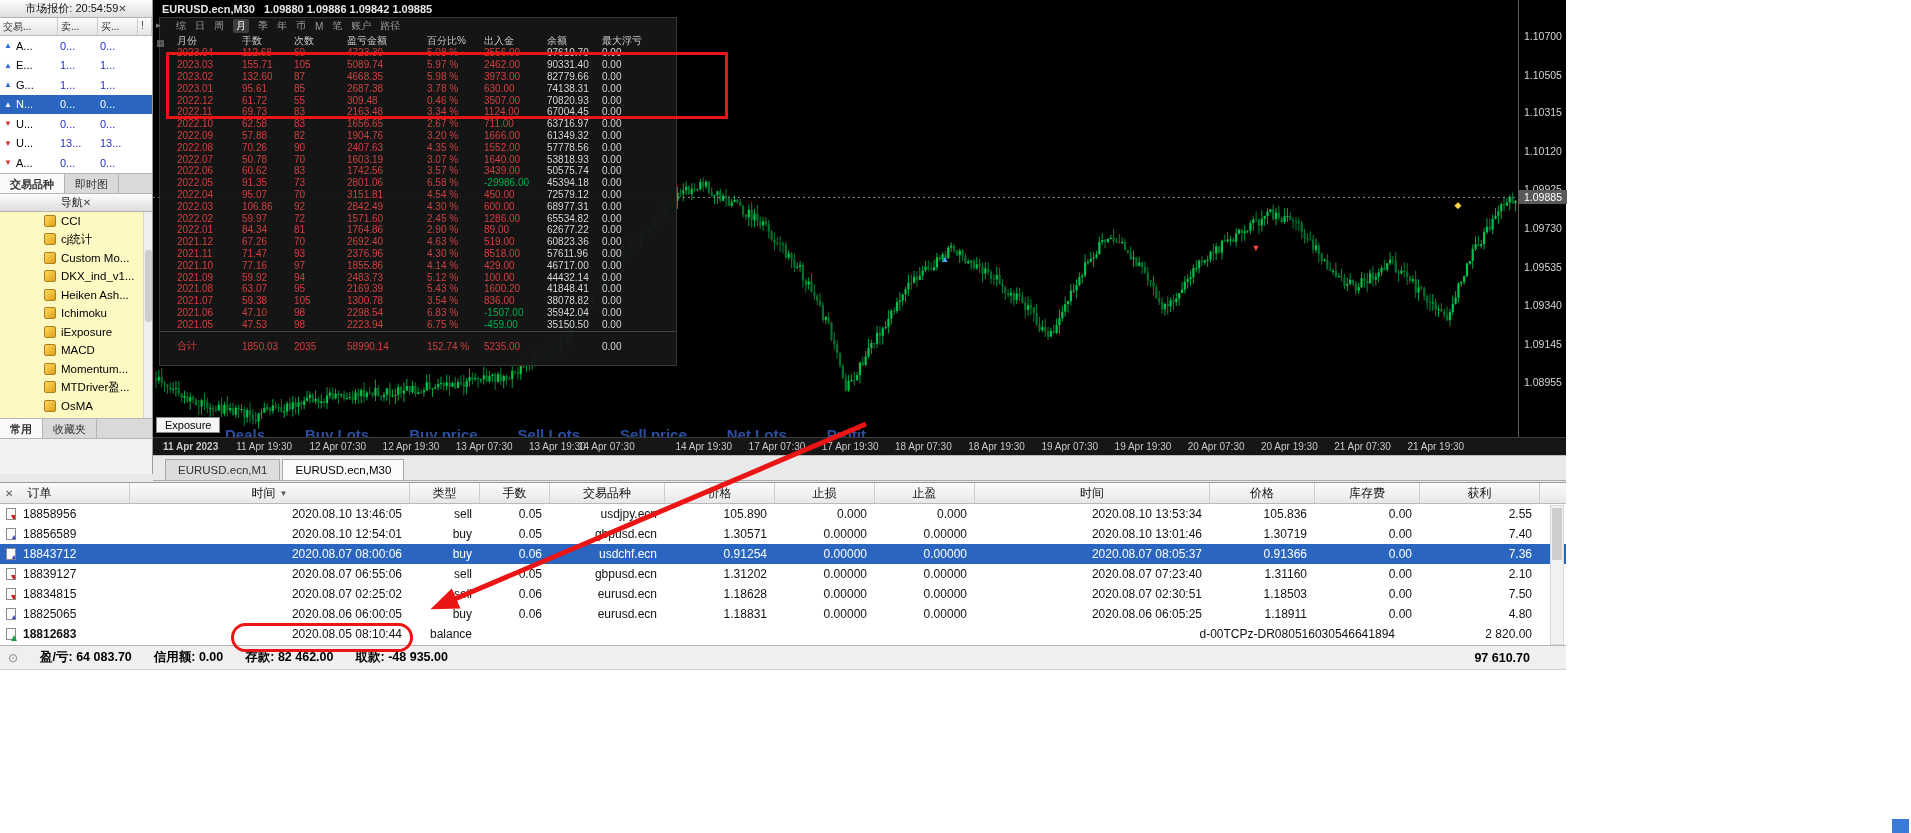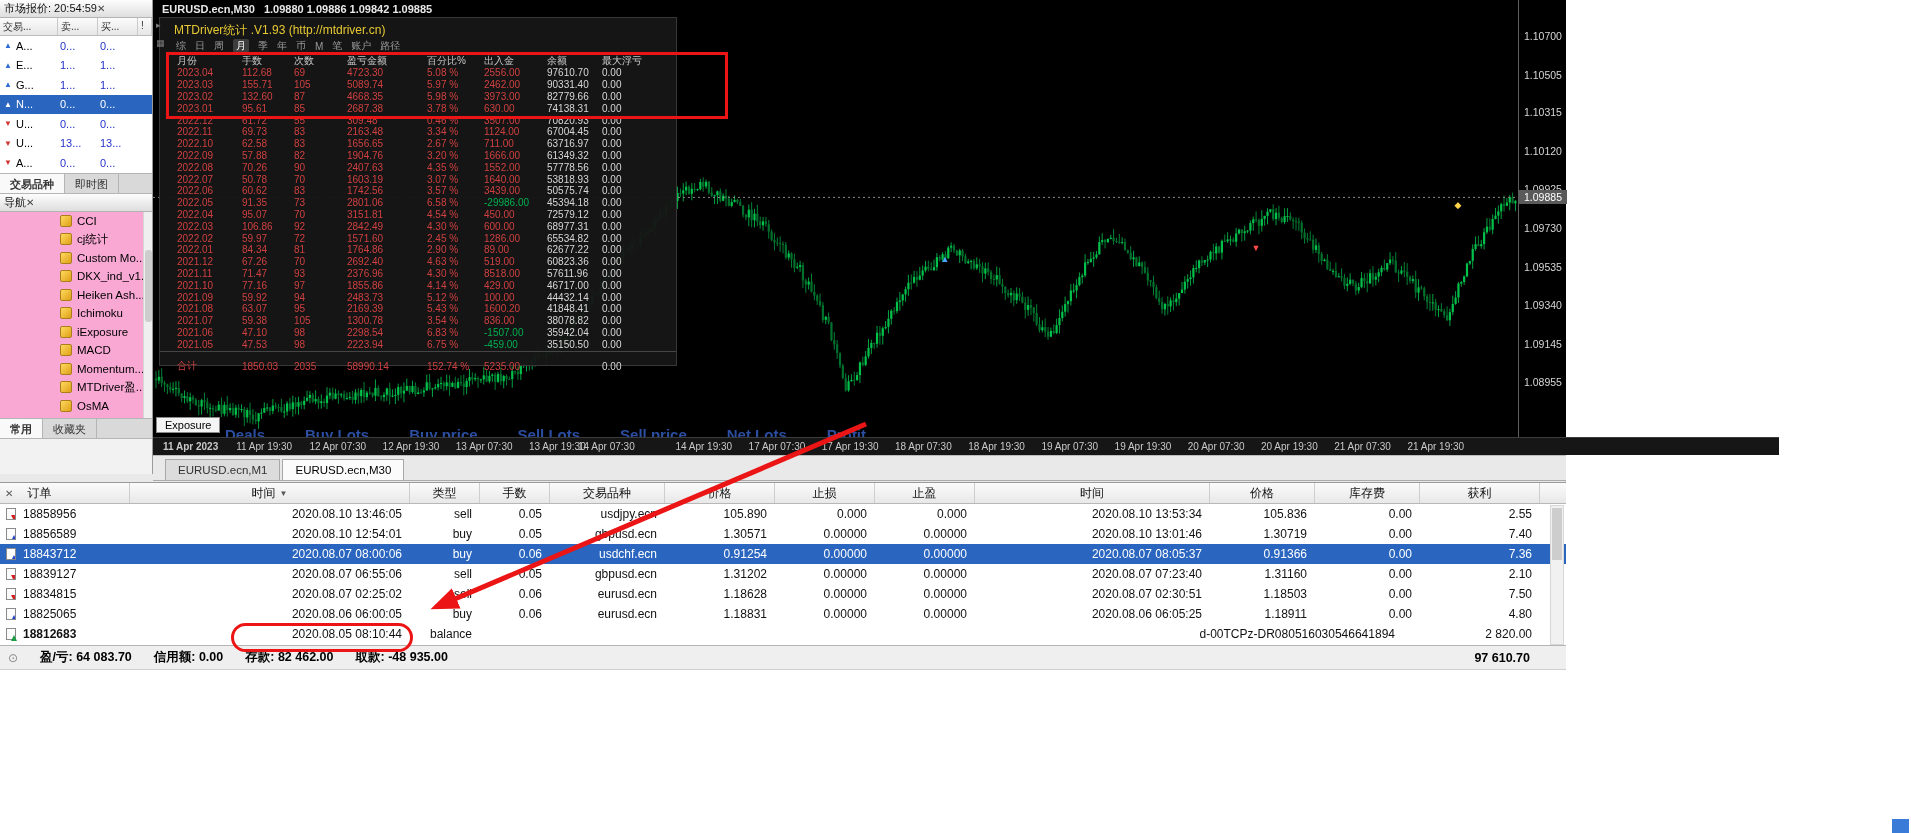--- a/index.html
+++ b/index.html
@@ -3,51 +3,51 @@
 <meta charset="utf-8">
 <style>
   * { margin:0; padding:0; box-sizing:border-box; }
   html,body { width:1911px; height:833px; }
   body { background:#ffffff; font-family:"Liberation Sans","DejaVu Sans",sans-serif; position:relative; overflow:hidden; }
 
   .app { position:absolute; left:0; top:0; width:1566px; height:670px; background:#e9e9e9; border-right:1px solid #cfcfcf; border-bottom:1px solid #cfcfcf; }
 
   
   .sidebar { position:absolute; left:0; top:0; width:153px; height:474px; background:#f2f2f2; border-right:1px solid #9a9a9a; }
-  .panel-title { height:18px; background:linear-gradient(#fdfdfd,#dedede); border-bottom:1px solid #b3b3b3; font-size:11px; color:#111; display:flex; align-items:center; justify-content:flex-start; padding:0 4px; }
+  .panel-title { height:18px; background:linear-gradient(#fdfdfd,#dedede); border-bottom:1px solid #b3b3b3; font-size:11px; color:#111; display:flex; align-items:center; justify-content:center; padding:0 4px; }
   .panel-title .x { color:#444; font-size:10px; cursor:default; }
   .mw-head { display:grid; grid-template-columns:58px 40px 40px 14px; height:18px; background:linear-gradient(#fbfbfb,#e6e6e6); border-bottom:1px solid #bdbdbd; }
   .mw-hc { font-size:10px; color:#333; border-right:1px solid #c9c9c9; padding:2px 0 0 3px; overflow:hidden; white-space:nowrap; }
   .mw-rows { background:#fff; }
   .mw-row { display:grid; grid-template-columns:16px 42px 40px 40px 14px; height:19.5px; align-items:center; background:#fff; }
   .mw-row.sel { background:#2a65c0; }
   .mw-row.sel span { color:#fff !important; }
   .mw-ic { font-size:8px; text-align:center; }
   .mw-ic.up { color:#2e6bd6; } .mw-ic.down { color:#d23434; }
   .mw-sym { font-size:11px; color:#000; white-space:nowrap; overflow:hidden; }
   .mw-px { font-size:11px; color:#2431c8; white-space:nowrap; overflow:hidden; padding-left:2px; }
   .side-tabs { display:flex; height:21px; background:#d9d9d9; border-top:1px solid #b5b5b5; border-bottom:1px solid #b5b5b5; }
   .side-tab { font-size:11px; color:#333; padding:3px 10px 0 10px; border-right:1px solid #b5b5b5; background:#d9d9d9; height:100%; }
   .side-tab.act { background:#f9f9f9; font-weight:bold; }
-  .nav-list { background:#f9a8d4; height:206px; position:relative; overflow:hidden;padding-left:16px; }
+  .nav-list { background:#fef9c3; height:206px; position:relative; overflow:hidden; }
   .nav-item { display:flex; align-items:center; gap:5px; height:18.5px; padding-left:44px; }
   .nav-ico { width:12px; height:12px; border-radius:2px; background:linear-gradient(135deg,#ffd95e,#dfa019); border:1px solid #a97f1a; flex:0 0 auto; }
   .nav-label { font-size:11.5px; color:#000; white-space:nowrap; }
   .nav-scroll { position:absolute; right:0; top:0; width:9px; height:100%; background:#efefef; border-left:1px solid #d5d5d5; }
   .nav-thumb { position:absolute; left:1px; top:38px; width:7px; height:72px; background:#cdcdcd; border-radius:3px; }
 
   
   .chart { position:absolute; left:153px; top:0; width:1365px; height:437px; background:#000; overflow:hidden; }
   .chart svg { position:absolute; left:0; top:0; }
   .chart-title { position:absolute; left:9px; top:3px; font-size:11px; font-weight:bold; color:#e8e8e8; display:flex; gap:9px; z-index:3; }
   .mini-ico { position:absolute; font-size:9px; color:#7a7a7a; z-index:4; }
   .price-scale { position:absolute; left:1518px; top:0; width:48px; height:437px; background:#000; border-left:1px solid #5f5f5f; }
   .pr-label { position:absolute; left:5px; transform:translateY(-50%); font-size:10.5px; color:#d6d6d6; }
   .pr-cur { position:absolute; left:0; width:48px; height:14px; background:#5a5a5a; color:#fff; font-size:10.5px; text-align:center; line-height:14px; transform:translateY(-50%); }
-  .time-axis { position:absolute; left:153px; top:437px; width:1626px; height:18px; background:#161616; border-top:1px solid #3c3c3c; }
+  .time-axis { position:absolute; left:153px; top:437px; width:1413px; height:18px; background:#161616; border-top:1px solid #3c3c3c; }
   .t-label { position:absolute; top:3px; font-size:10px; color:#c9c9c9; white-space:nowrap; }
   .exposure-tab { position:absolute; left:3px; top:417px; background:#f5f5f5; color:#000; border:1px solid #8a8a8a; font-size:11px; padding:1px 8px; z-index:3; }
   .expo-head { position:absolute; left:72px; top:426px; display:flex; gap:40px; z-index:2; }
   .expo-head span { font-size:15px; color:#2b4ea0; font-weight:bold; white-space:nowrap; }
 
   
   .stats { position:absolute; left:6px; top:17px; width:518px; height:349px; background:rgba(22,22,22,0.96); border:1px solid #383838; z-index:2; }
   .stats-title { height:20px; padding:4px 0 0 14px; font-size:12px; color:#e6c934; white-space:nowrap; }
   .stats-menu { height:16px; display:flex; gap:9px; padding-left:16px; align-items:center; }
   .stats-menu span { font-size:10px; color:#9a9a9a; }
@@ -1194,21 +1194,20 @@
         <text x="1305" y="208" font-size="9" fill="#ffd24a" text-anchor="middle">◆</text>
       </svg>
     <div class="chart-title">
       <span>EURUSD.ecn,M30</span>
       <span>1.09880 1.09886 1.09842 1.09885</span>
     </div>
     <span class="mini-ico" style="left:3px;top:20px;">▸</span>
     <span class="mini-ico" style="left:3px;top:38px;">▦</span>
 
     <div class="stats">
-      <div class="stats-title">MTDriver统计  .V1.93 (http://mtdriver.cn)</div>
       <div class="stats-menu" id="statsMenu">
           <span>综</span>
           <span>日</span>
           <span>周</span>
           <span class="act">月</span>
           <span>季</span>
           <span>年</span>
           <span>币</span>
           <span>M</span>
           <span>笔</span>

